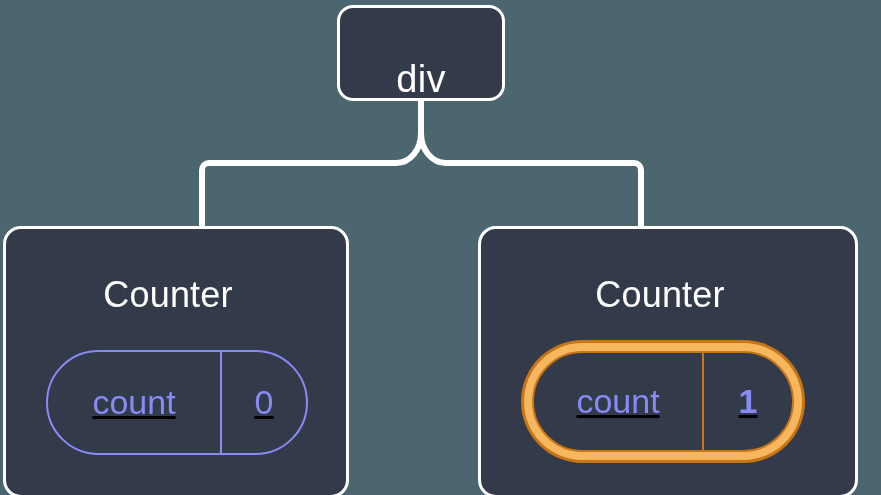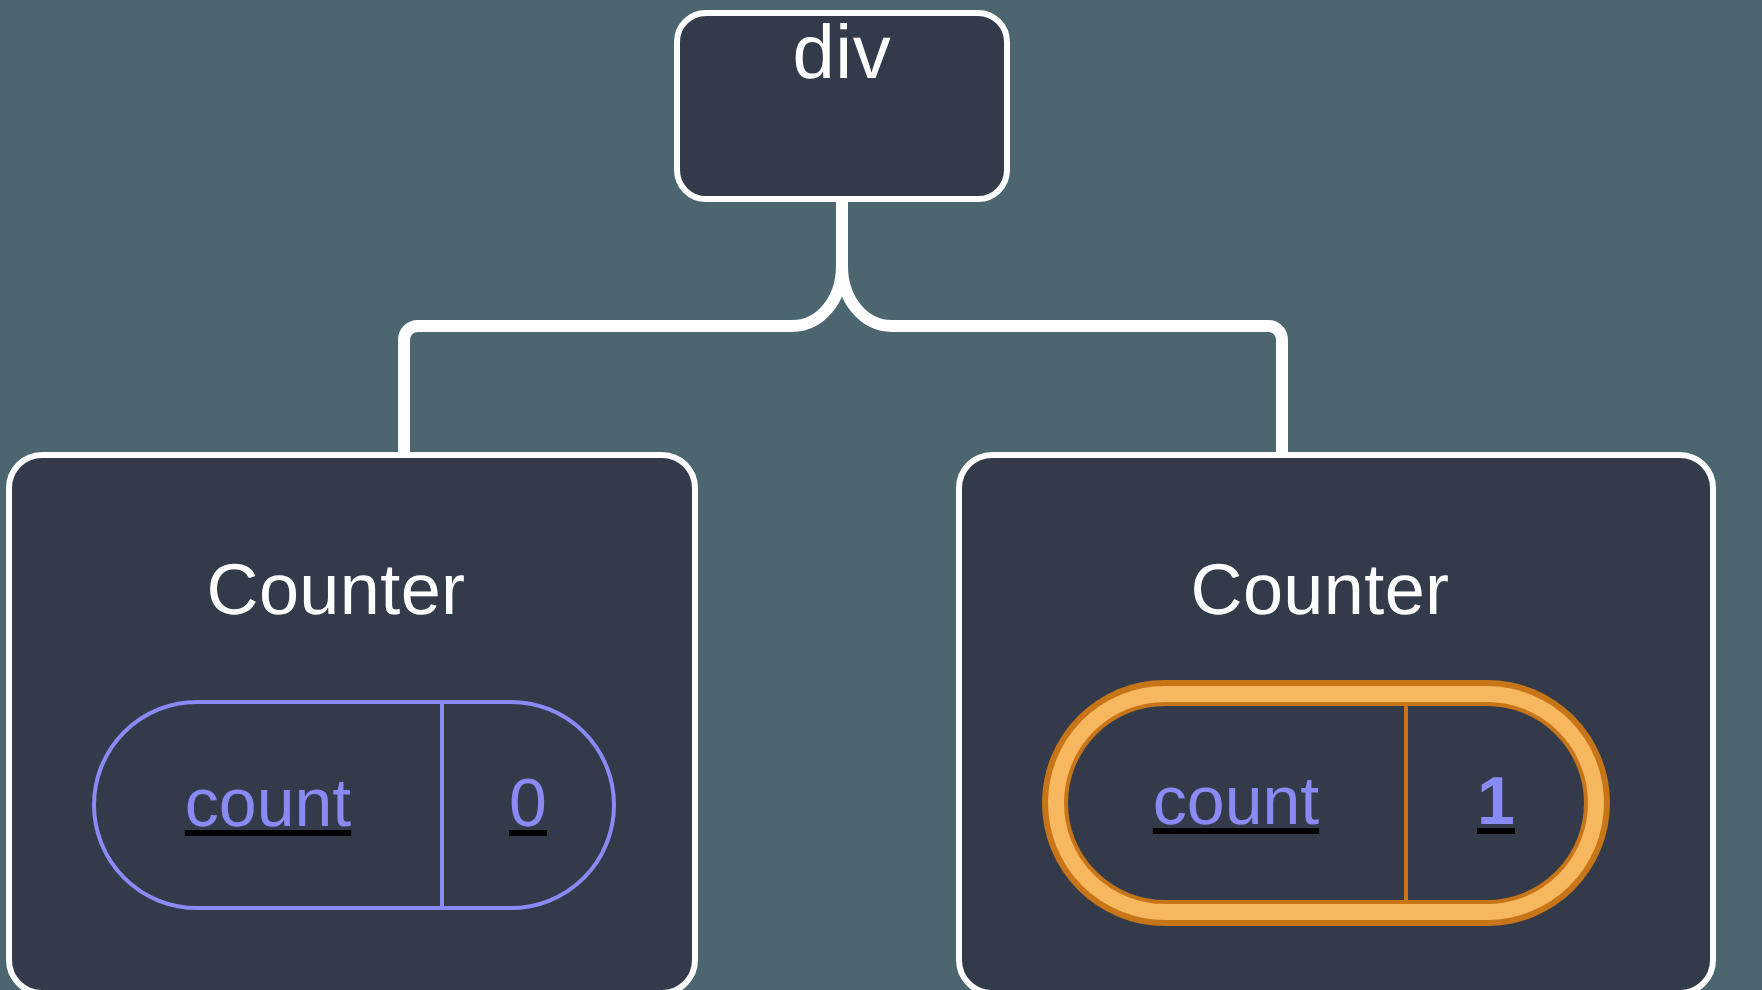--- a/index.html
+++ b/index.html
@@ -36,21 +36,21 @@
     box-sizing: border-box;
   }
 
   
   #root-node {
     left: 337px;
     top: 5px;
     width: 168px;
     height: 96px;
     display: flex;
-    align-items: flex-start;
+    align-items: flex-end;
     justify-content: center;
   }
   #root-node .node-label {
     color: #ffffff;
     font-size: 38px;
     font-weight: 400;
     letter-spacing: 0.3px;
     line-height: 1;
   }
 

